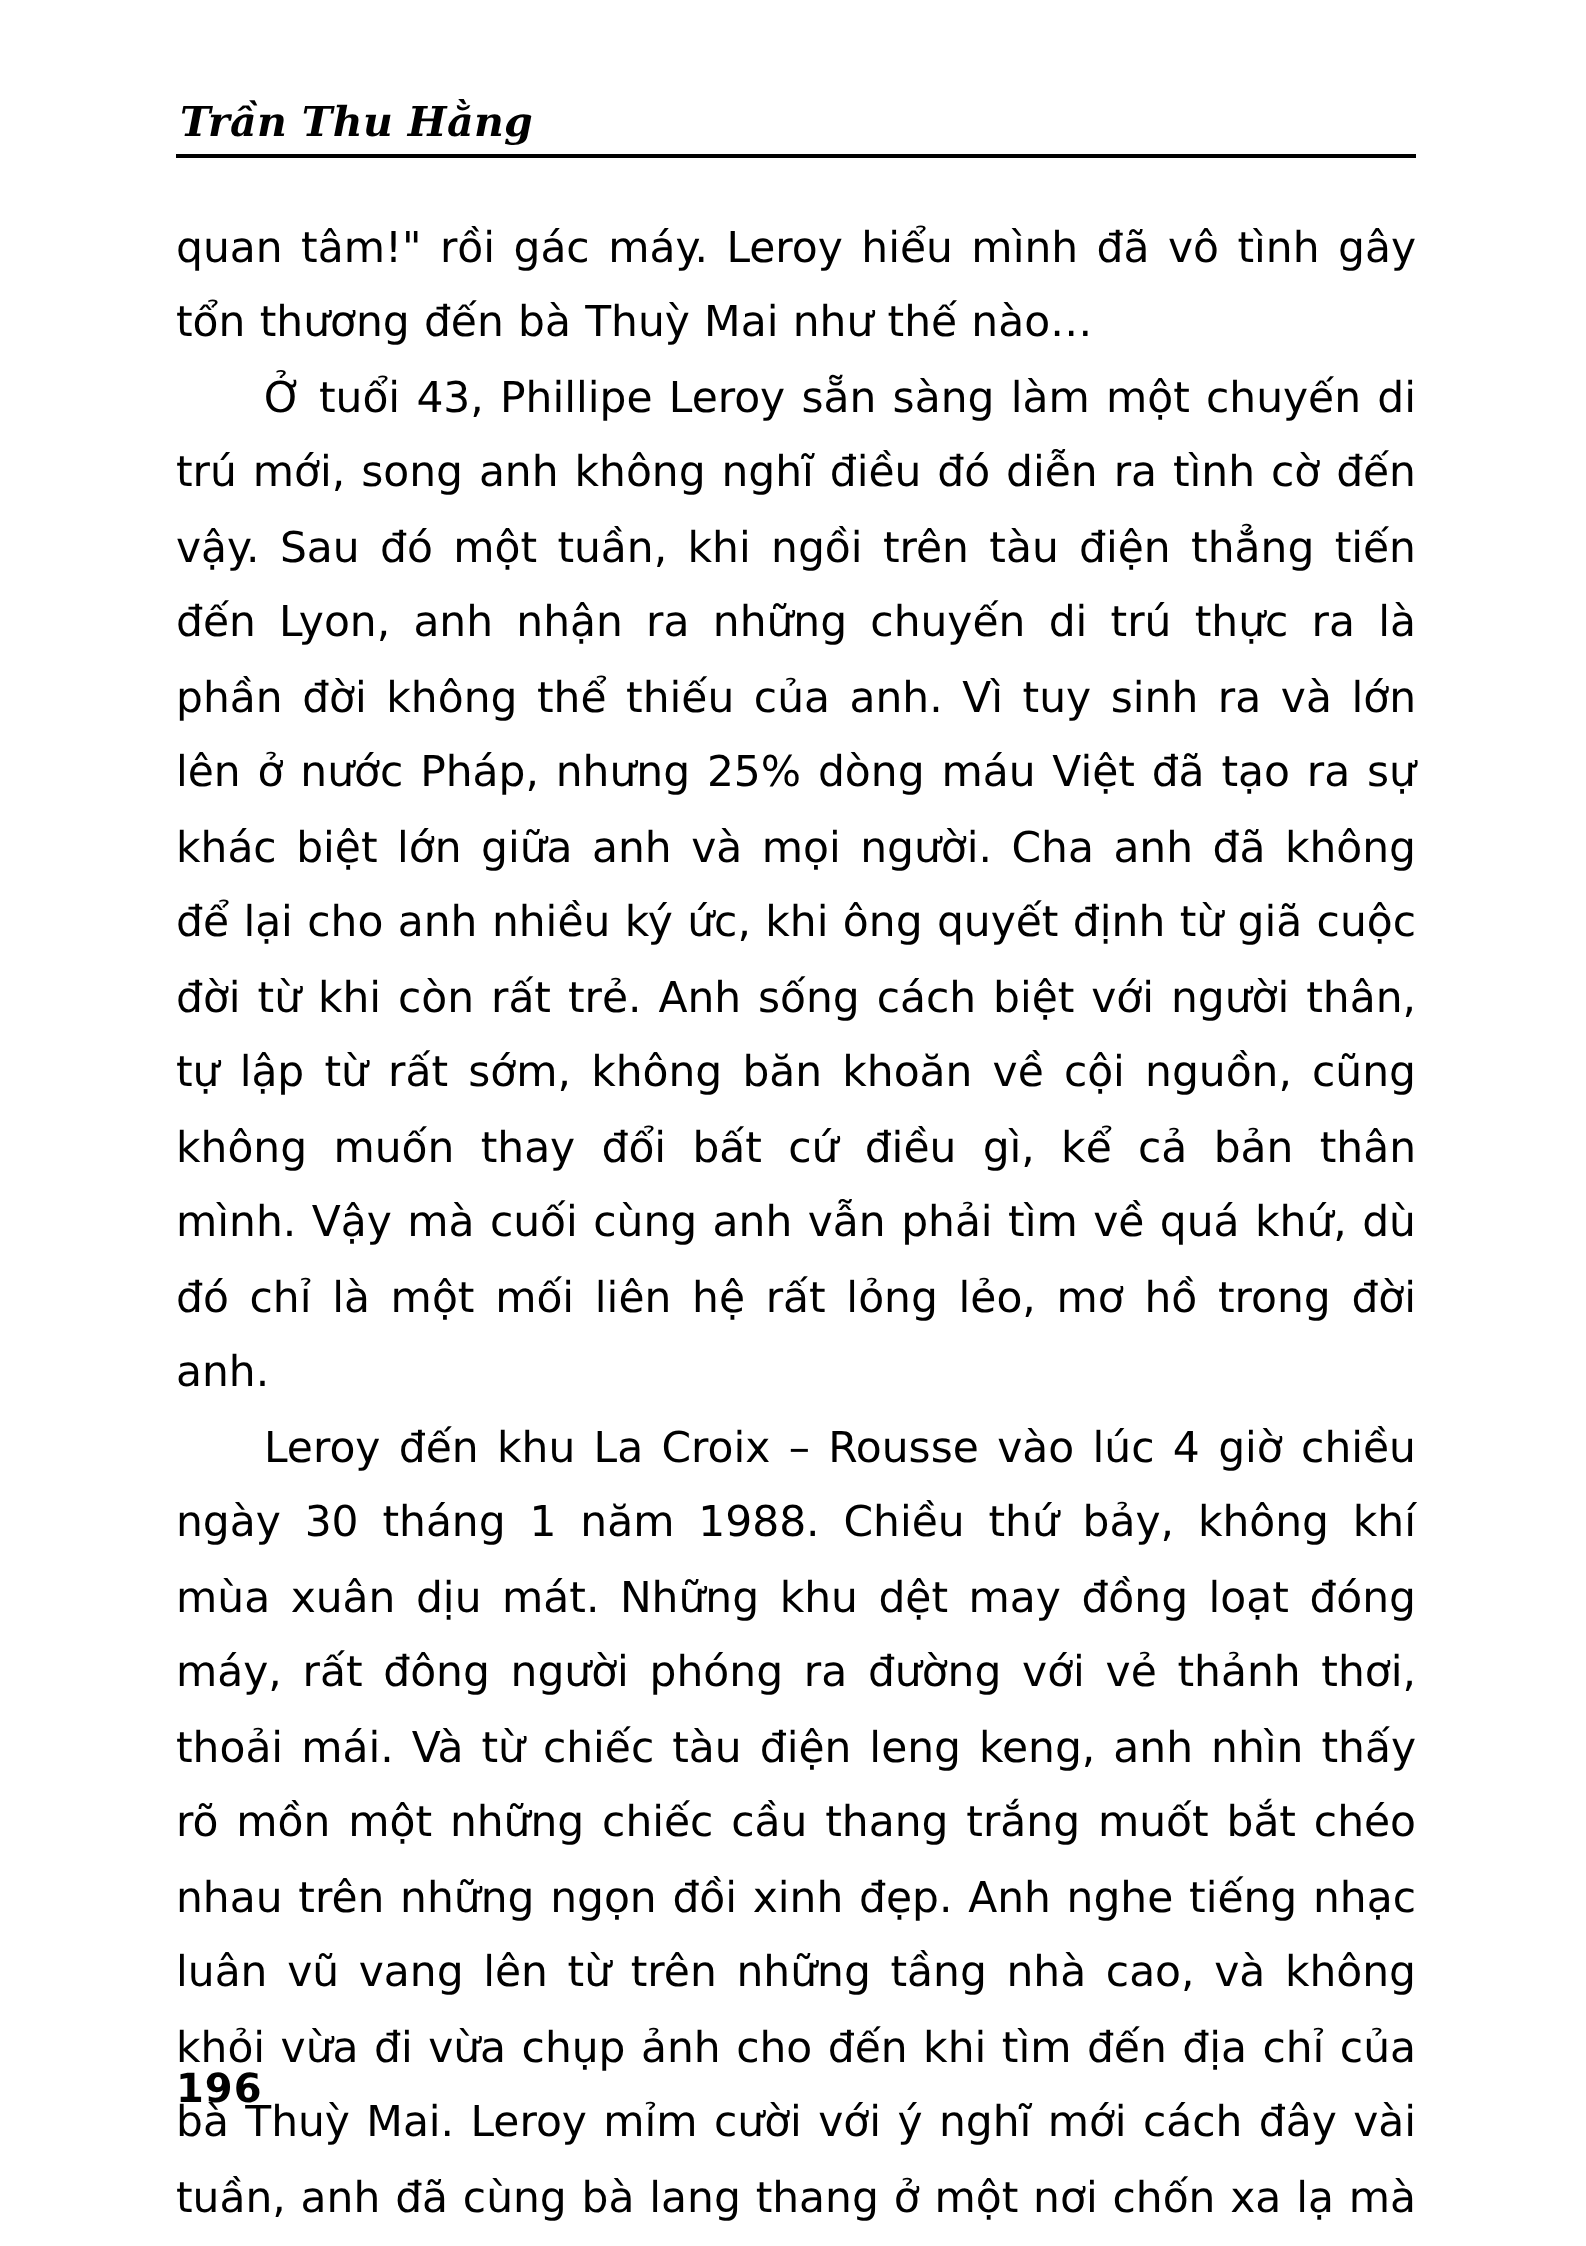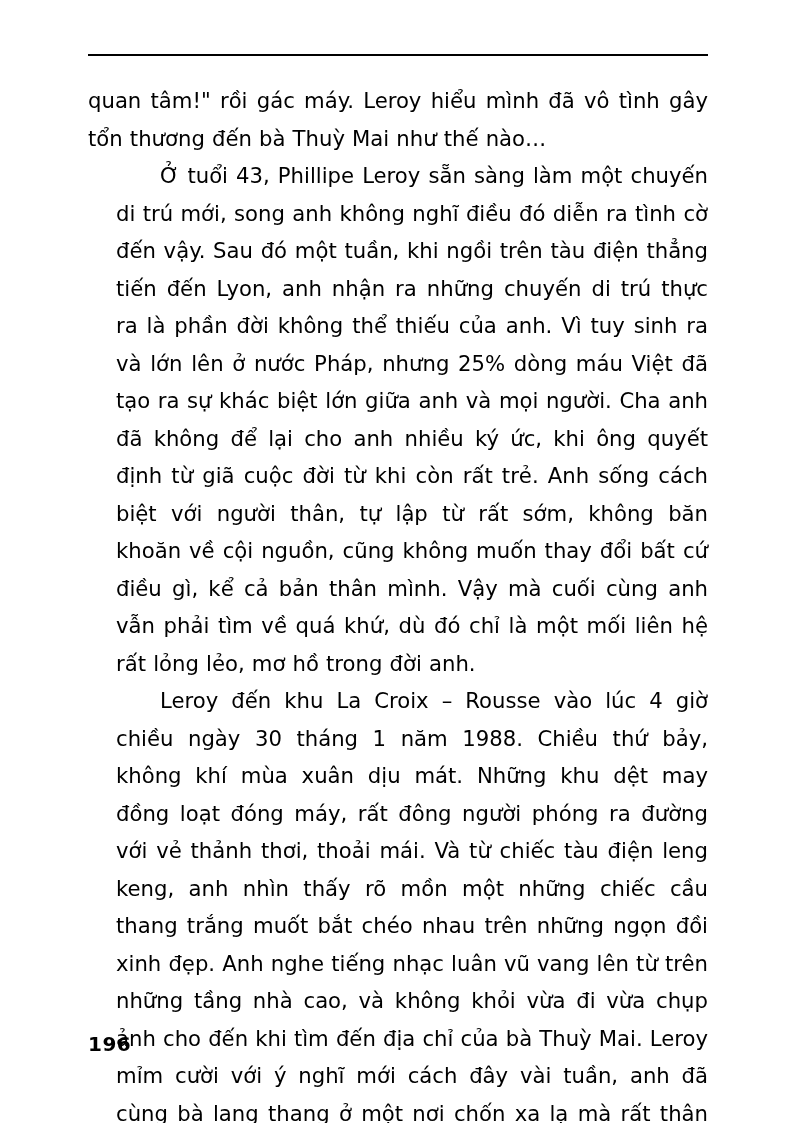--- a/index.html
+++ b/index.html
@@ -56,40 +56,40 @@
     text-align: justify;
     text-justify: inter-word;
     word-spacing: 0.4px;
   }
   .body-text p {
     margin: 0;
     text-indent: 0;
   }
   .body-text p.indent {
     text-indent: 44px;
-    margin-left: 28px;
   }
   .folio {
     position: absolute;
     left: 88px;
     top: 1032px;
     font-size: 20px;
     font-weight: bold;
     font-family: "DejaVu Sans", sans-serif;
     letter-spacing: 0.5px;
   }
 </style>
 </head>
 <body>
 
 <div class="page">
 
   <div class="content">
 
     <div class="header-row">
+      <div class="running-head">Trần Thu Hằng</div>
       <hr class="rule">
     </div>
 
     <div class="body-text">
       <p>quan tâm!" rồi gác máy. Leroy hiểu mình đã vô tình gây tổn thương đến bà Thuỳ Mai như thế nào…</p>
       <p class="indent">Ở tuổi 43, Phillipe Leroy sẵn sàng làm một chuyến di trú mới, song anh không nghĩ điều đó diễn ra tình cờ đến vậy. Sau đó một tuần, khi ngồi trên tàu điện thẳng tiến đến Lyon, anh nhận ra những chuyến di trú thực ra là phần đời không thể thiếu của anh. Vì tuy sinh ra và lớn lên ở nước Pháp, nhưng 25% dòng máu Việt đã tạo ra sự khác biệt lớn giữa anh và mọi người. Cha anh đã không để lại cho anh nhiều ký ức, khi ông quyết định từ giã cuộc đời từ khi còn rất trẻ. Anh sống cách biệt với người thân, tự lập từ rất sớm, không băn khoăn về cội nguồn, cũng không muốn thay đổi bất cứ điều gì, kể cả bản thân mình. Vậy mà cuối cùng anh vẫn phải tìm về quá khứ, dù đó chỉ là một mối liên hệ rất lỏng lẻo, mơ hồ trong đời anh.</p>
       <p class="indent">Leroy đến khu La Croix – Rousse vào lúc 4 giờ chiều ngày 30 tháng 1 năm 1988. Chiều thứ bảy, không khí mùa xuân dịu mát. Những khu dệt may đồng loạt đóng máy, rất đông người phóng ra đường với vẻ thảnh thơi, thoải mái. Và từ chiếc tàu điện leng keng, anh nhìn thấy rõ mồn một những chiếc cầu thang trắng muốt bắt chéo nhau trên những ngọn đồi xinh đẹp. Anh nghe tiếng nhạc luân vũ vang lên từ trên những tầng nhà cao, và không khỏi vừa đi vừa chụp ảnh cho đến khi tìm đến địa chỉ của bà Thuỳ Mai. Leroy mỉm cười với ý nghĩ mới cách đây vài tuần, anh đã cùng bà lang thang ở một nơi chốn xa lạ mà rất thân thuộc. Người thiếu nữ mười sáu tuổi ở nơi chốn ấy và bà giáo già</p>
     </div>
 
   </div>

